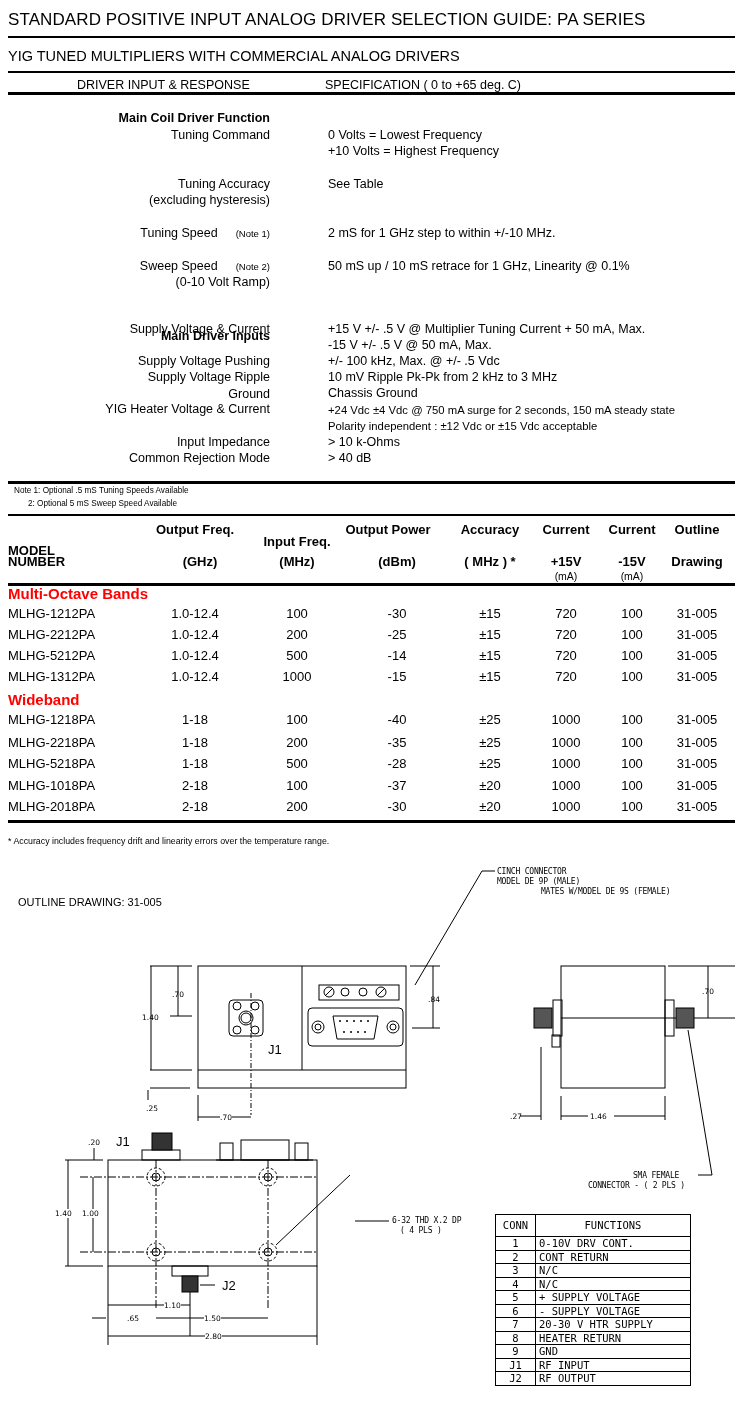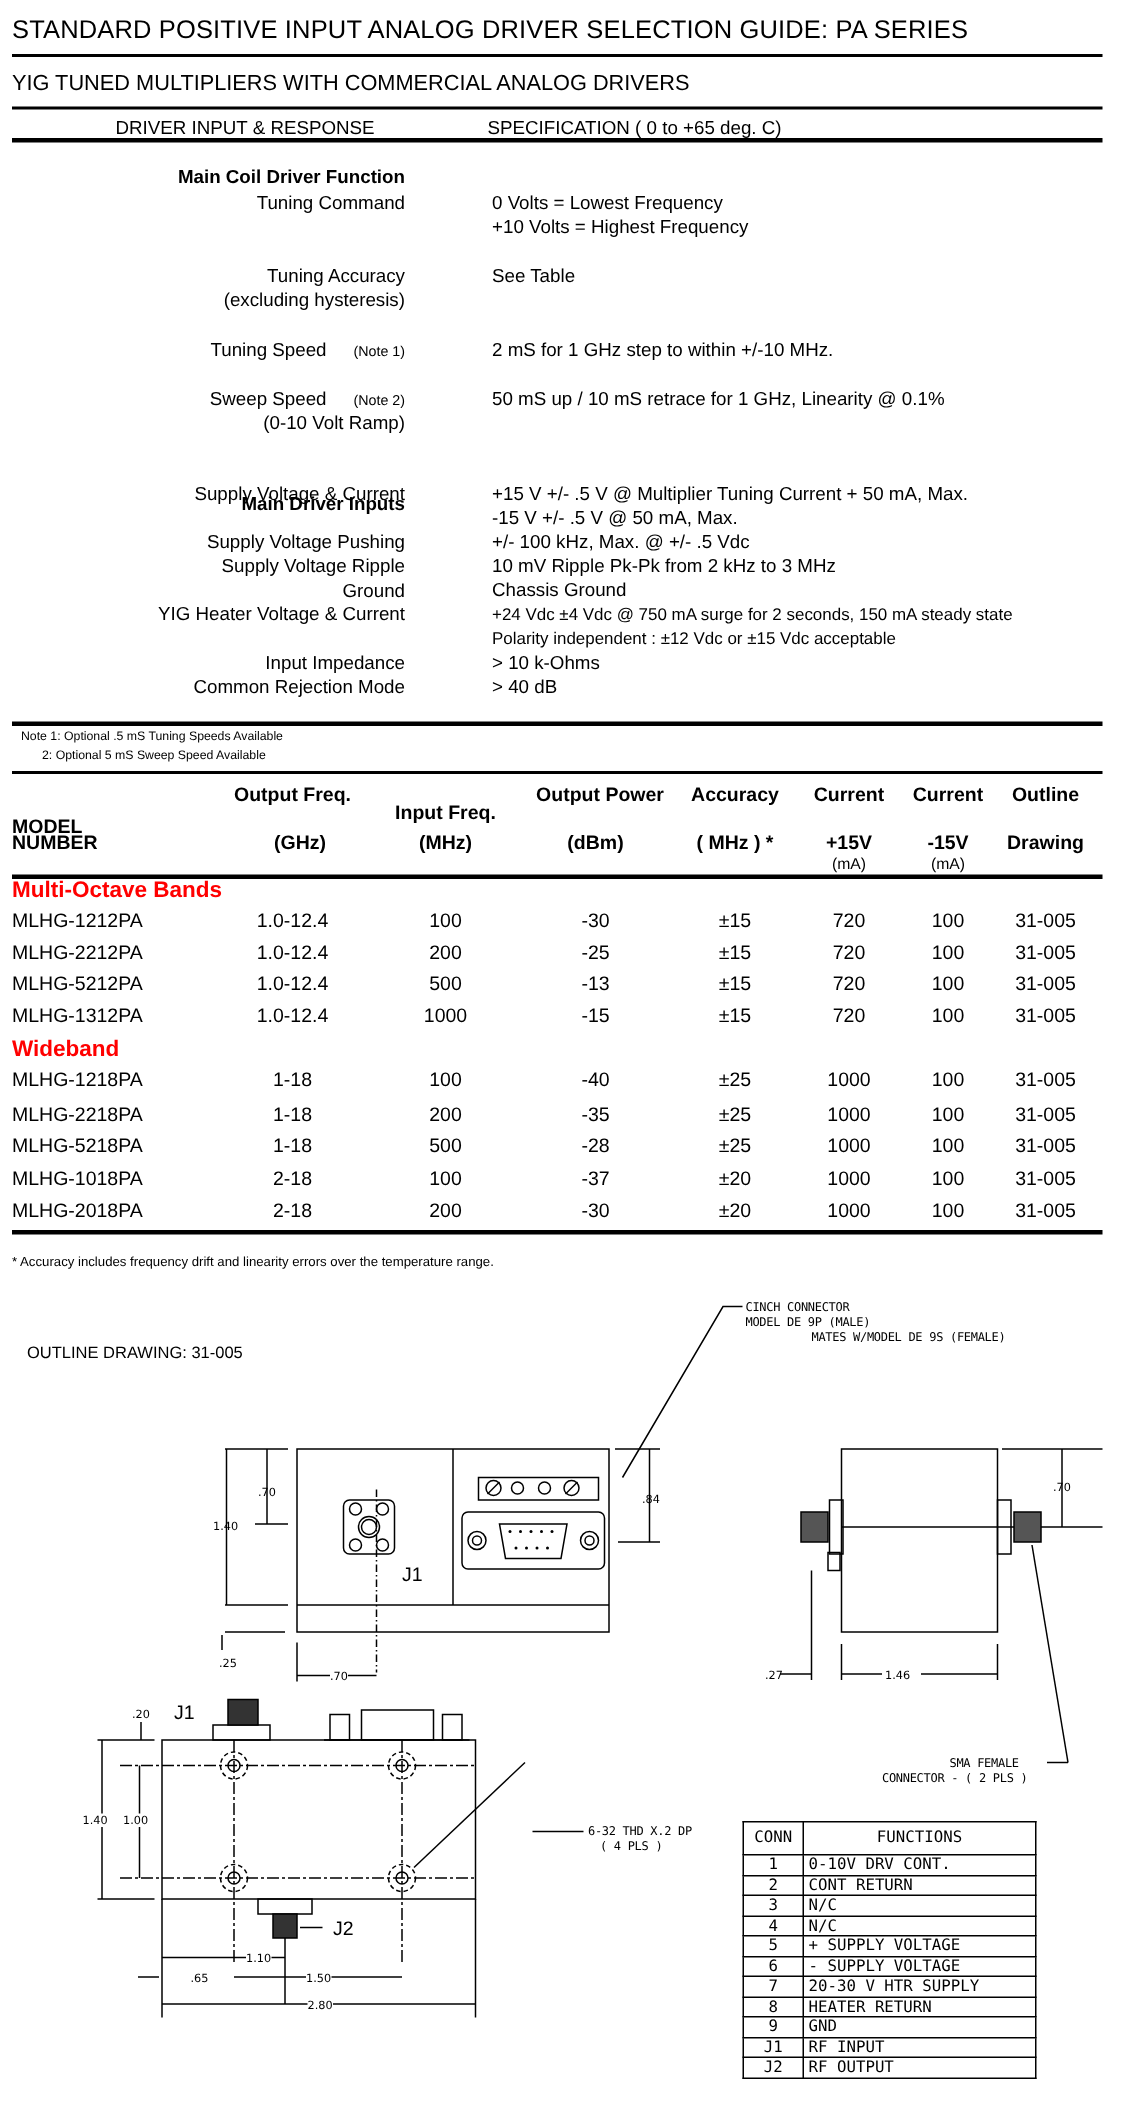--- a/index.html
+++ b/index.html
@@ -102,21 +102,21 @@
 <div class="rule" style="top:481px;height:3px;"></div>
 <div class="abs notes" style="top:486px;">Note 1: Optional .5 mS Tuning Speeds Available</div>
 <div class="abs notes" style="top:499px;left:28px;">2: Optional  5 mS Sweep Speed Available</div>
 <div class="rule" style="top:514px;height:2px;"></div>
 
 <section>
 
   <div class="th" style="left:8px;top:522px;margin-top:21px;">MODEL</div>
   <div class="th c-center" style="left:195px;top:522px;">Output Freq.</div>
   <div class="th c-center" style="left:297px;top:522px;margin-top:12px;">Input Freq.</div>
-  <div class="th c-center" style="left:400px;top:522px;">Output Power</div>
+  <div class="th c-center" style="left:388px;top:522px;">Output Power</div>
   <div class="th c-center" style="left:490px;top:522px;">Accuracy</div>
   <div class="th c-center" style="left:566px;top:522px;">Current</div>
   <div class="th c-center" style="left:632px;top:522px;">Current</div>
   <div class="th c-center" style="left:697px;top:522px;">Outline</div>
 
   <div class="th" style="left:8px;top:554px;">NUMBER</div>
   <div class="th c-center" style="left:200px;top:554px;">(GHz)</div>
   <div class="th c-center" style="left:297px;top:554px;">(MHz)</div>
   <div class="th c-center" style="left:397px;top:554px;">(dBm)</div>
   <div class="th c-center" style="left:490px;top:554px;">( MHz ) *</div>
@@ -147,21 +147,21 @@
     <div class="cell c-center" style="left:397px;top:627px;">-25</div>
     <div class="cell c-center" style="left:490px;top:627px;">±15</div>
     <div class="cell c-center" style="left:566px;top:627px;">720</div>
     <div class="cell c-center" style="left:632px;top:627px;">100</div>
     <div class="cell c-center" style="left:697px;top:627px;">31-005</div>
   </div>
   <div>
     <div class="cell c-model" style="top:648px;">MLHG-5212PA</div>
     <div class="cell c-center" style="left:195px;top:648px;">1.0-12.4</div>
     <div class="cell c-center" style="left:297px;top:648px;">500</div>
-    <div class="cell c-center" style="left:397px;top:648px;">-13</div>
+    <div class="cell c-center" style="left:397px;top:648px;">-14</div>
     <div class="cell c-center" style="left:490px;top:648px;">±15</div>
     <div class="cell c-center" style="left:566px;top:648px;">720</div>
     <div class="cell c-center" style="left:632px;top:648px;">100</div>
     <div class="cell c-center" style="left:697px;top:648px;">31-005</div>
   </div>
   <div>
     <div class="cell c-model" style="top:669px;">MLHG-1312PA</div>
     <div class="cell c-center" style="left:195px;top:669px;">1.0-12.4</div>
     <div class="cell c-center" style="left:297px;top:669px;">1000</div>
     <div class="cell c-center" style="left:397px;top:669px;">-15</div>

